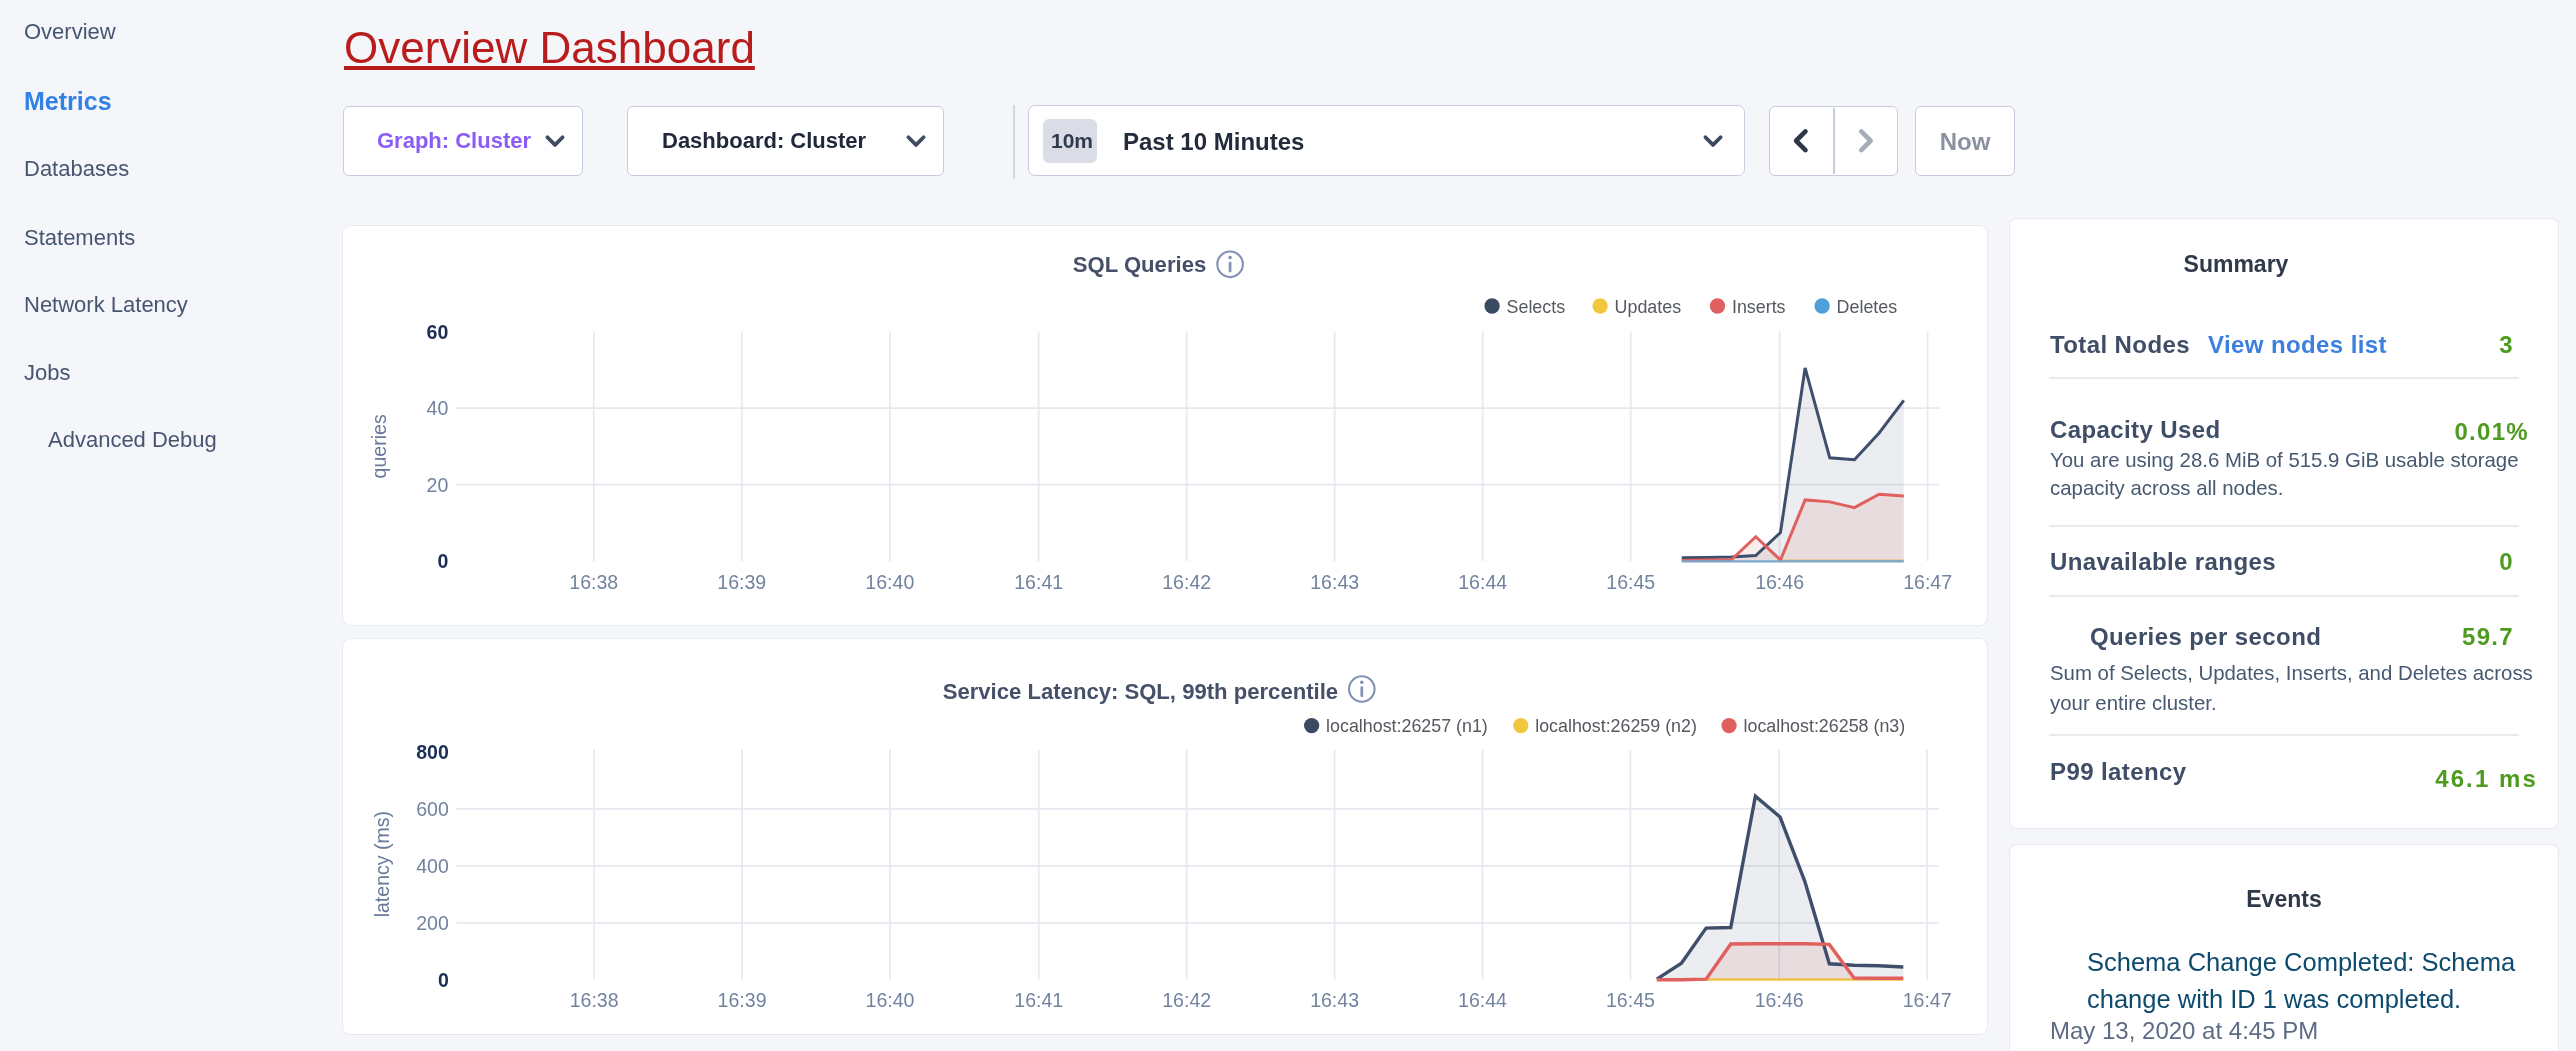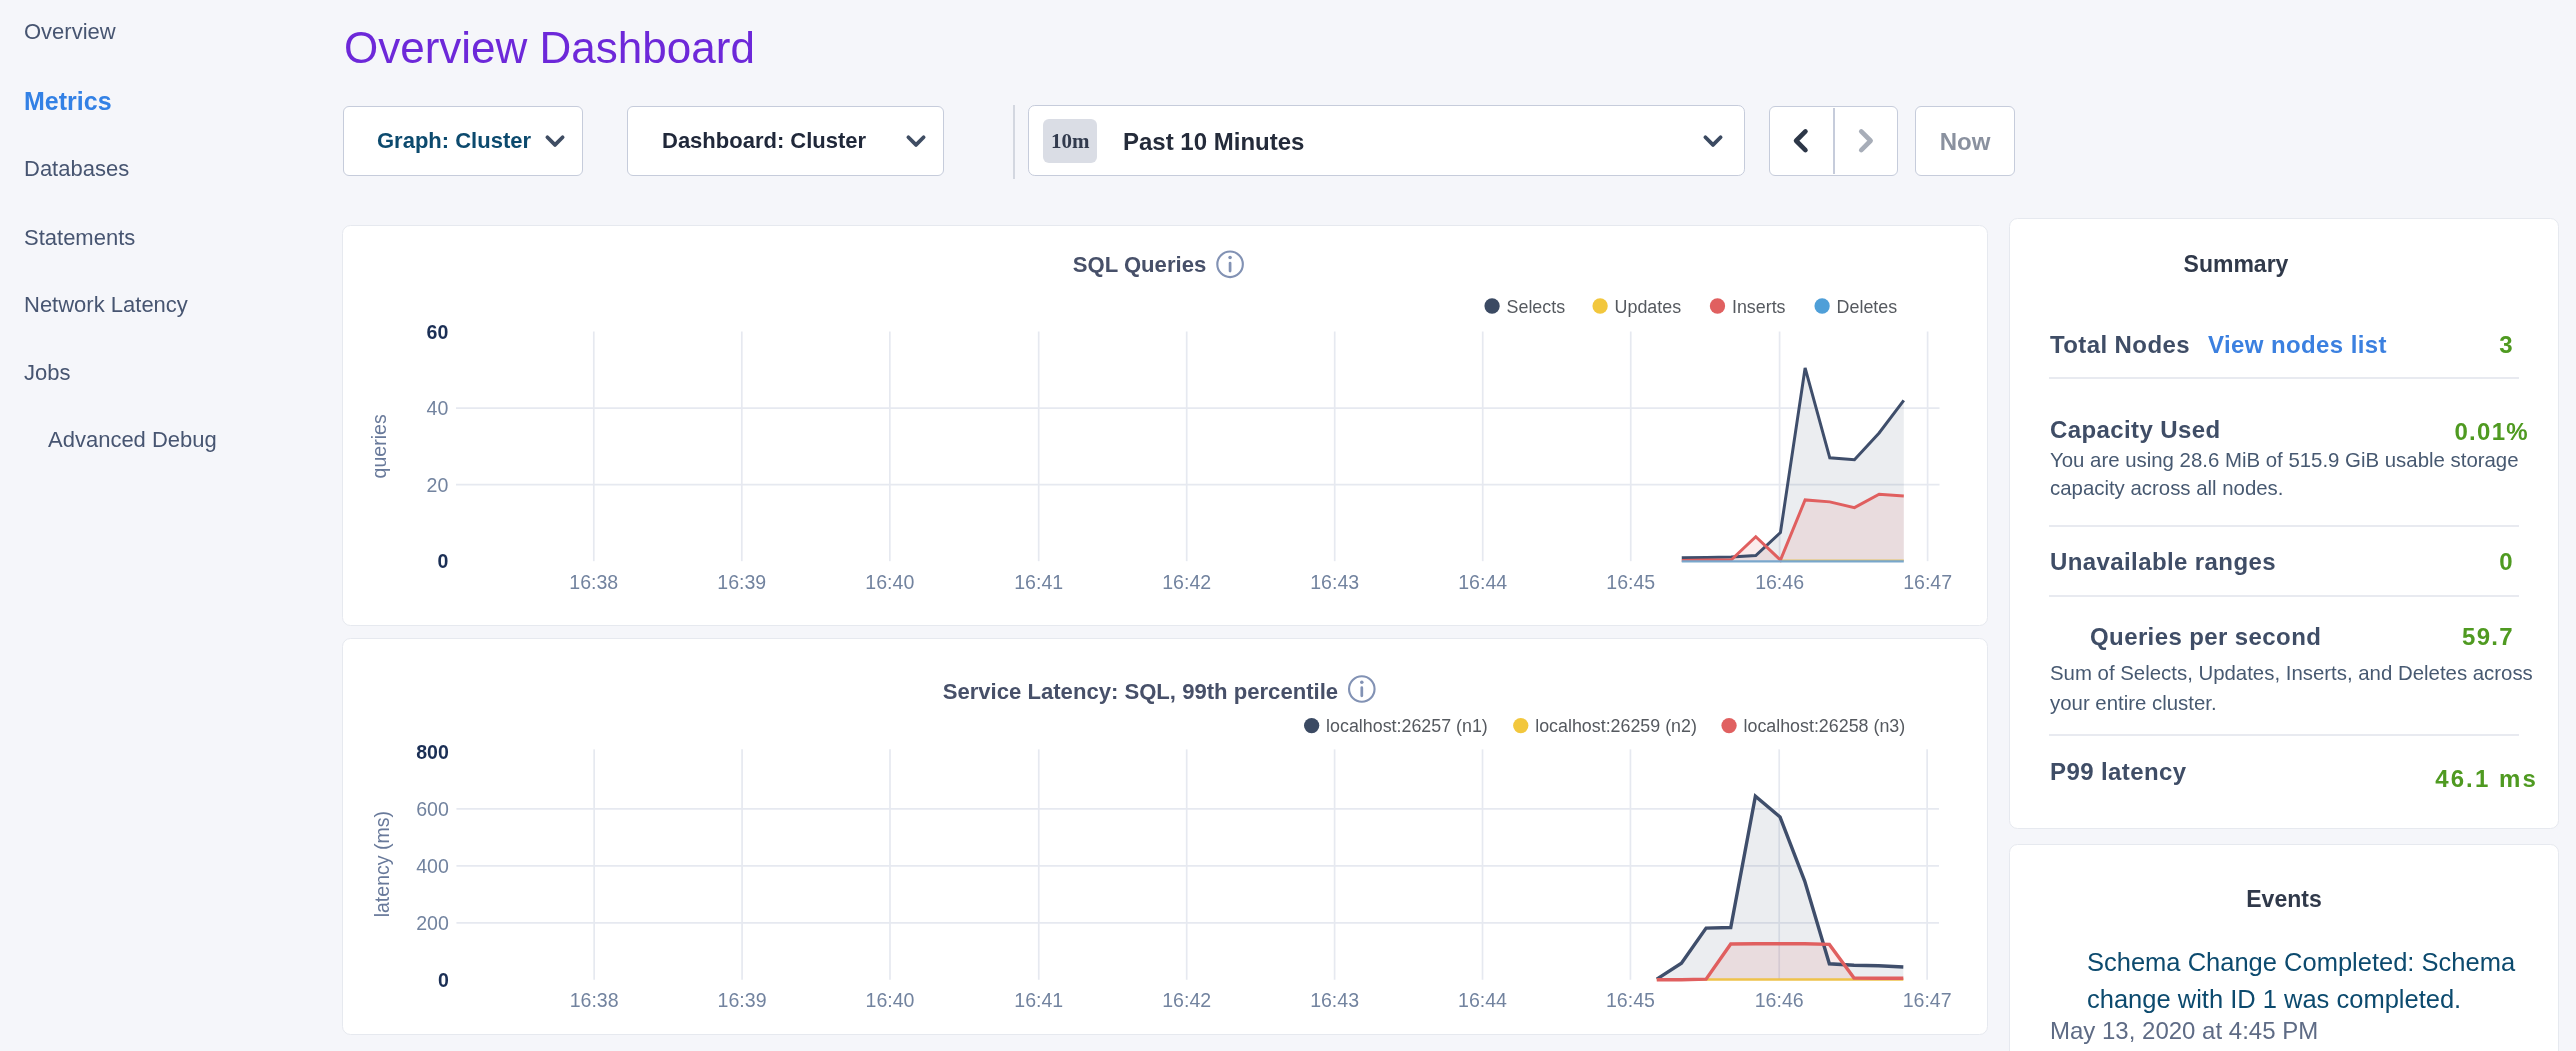--- a/index.html
+++ b/index.html
@@ -13,39 +13,39 @@
 <body>
 
 <div class="navitem" style="top:18.7px;">Overview</div>
 <div class="navitem" style="top:87px; color:#3381e5; font-weight:700; font-size:25px;">Metrics</div>
 <div class="navitem" style="top:156px;">Databases</div>
 <div class="navitem" style="top:225px;">Statements</div>
 <div class="navitem" style="top:292px;">Network Latency</div>
 <div class="navitem" style="top:360px;">Jobs</div>
 <div class="navitem" style="top:427px;margin-left:24px;">Advanced Debug</div>
 
-<div class="abs" style="left:344px; top:23px; font-size:44px; color:#6d28d9;">Overview Dashboard</div>
+<div class="abs" style="left:344px; top:23px; font-size:44px; color:#b91c1c;text-decoration:underline;">Overview Dashboard</div>
 
 <div class="btn" style="left:343px; top:106px; width:240px; height:70px;"></div>
-<div class="abs" style="left:377px; top:128px; font-size:22px; font-weight:700; color:#0c4a6e;">Graph: Cluster</div>
+<div class="abs" style="left:377px; top:128px; font-size:22px; font-weight:700; color:#8b5cf6;">Graph: Cluster</div>
 <svg class="abs" style="left:544px; top:133px;" width="22" height="17" viewBox="0 0 26 20">
     <path d="M4 5 L13 14 L22 5" fill="none" stroke="#3f4d63" stroke-width="4.5" stroke-linecap="round" stroke-linejoin="round"></path>
   </svg>
 
 <div class="btn" style="left:627px; top:106px; width:317px; height:70px;"></div>
 <div class="abs" style="left:662px; top:128px; font-size:22px; font-weight:700; color:#20283a;">Dashboard: Cluster</div>
 <svg class="abs" style="left:905px; top:133px;" width="22" height="17" viewBox="0 0 26 20">
     <path d="M4 5 L13 14 L22 5" fill="none" stroke="#3f4d63" stroke-width="4.5" stroke-linecap="round" stroke-linejoin="round"></path>
   </svg>
 
 <div class="abs" style="left:1013px; top:105px; width:1.7px; height:74px; background:#d3d7e0;"></div>
 
 <div class="btn" style="left:1028px; top:105px; width:717px; height:71px; border-radius:6.8px;"></div>
 <div class="abs" style="left:1043px; top:119px; width:54px; height:44px; background:#dadde5; border-radius:6px;"></div>
-<div class="abs" style="left:1051px; top:129px; font-size:21px; font-weight:700; color:#323b4e;font-family:Liberation Serif, serif;">10m</div>
+<div class="abs" style="left:1051px; top:129px; font-size:21px; font-weight:700; color:#323b4e;">10m</div>
 <div class="abs" style="left:1123px; top:128px; font-size:24px; font-weight:700; color:#242b3a;">Past 10 Minutes</div>
 <svg class="abs" style="left:1702px; top:133px;" width="22" height="17" viewBox="0 0 26 20">
     <path d="M4 5 L13 14 L22 5" fill="none" stroke="#3b4a61" stroke-width="4.5" stroke-linecap="round" stroke-linejoin="round"></path>
   </svg>
 
 <div class="btn" style="left:1769px; top:106px; width:129px; height:70px;"></div>
 <div class="abs" style="left:1833px; top:108px; width:1.7px; height:66px; background:#c6ccdb;"></div>
 <svg class="abs" style="left:1791px; top:128px;" width="18.7" height="25.5" viewBox="0 0 22 30">
     <path d="M17 4 L6 15 L17 26" fill="none" stroke="#2d3748" stroke-width="5.5" stroke-linecap="round" stroke-linejoin="round"></path>
   </svg>

